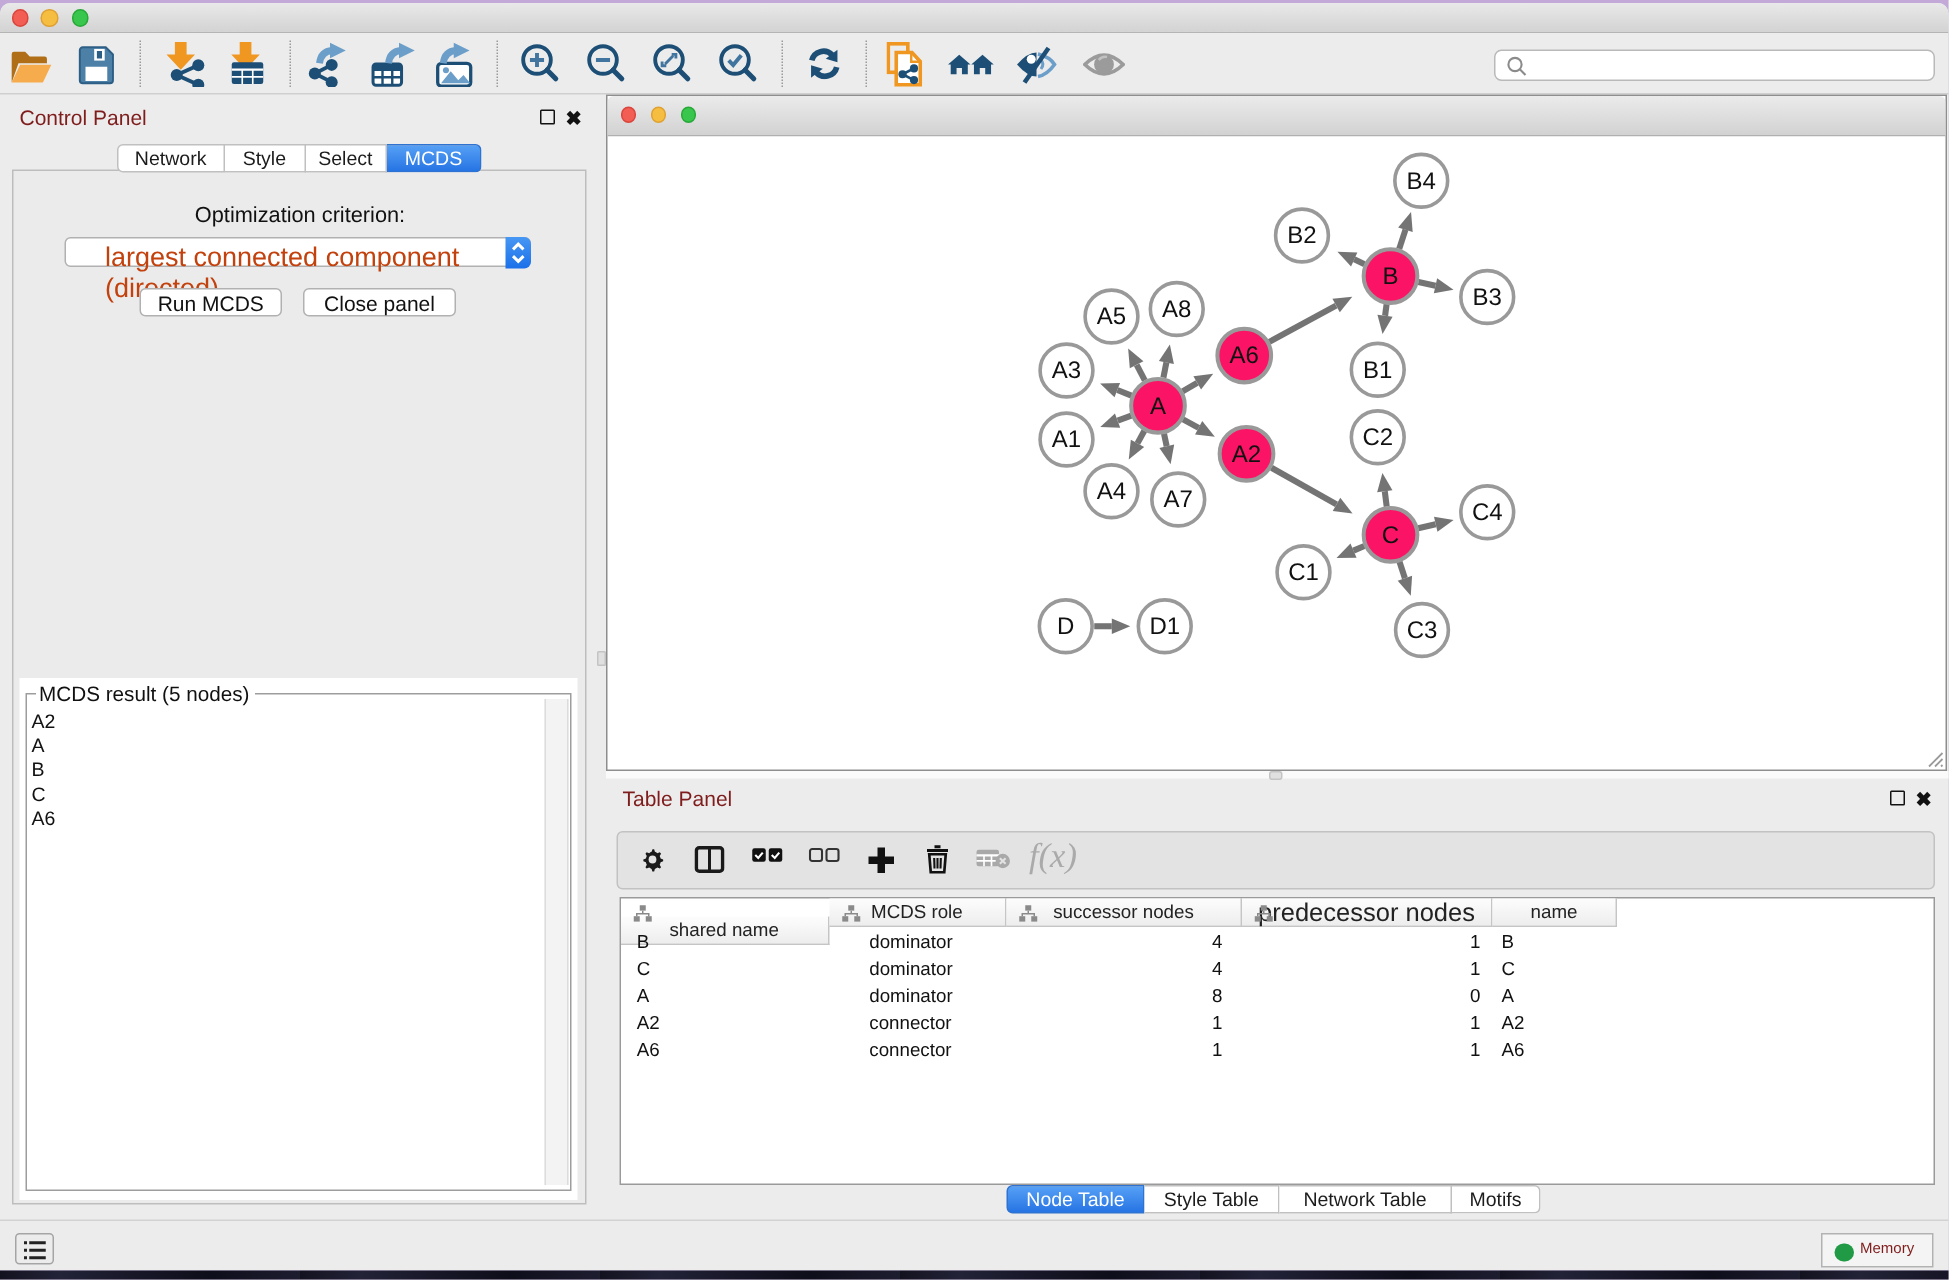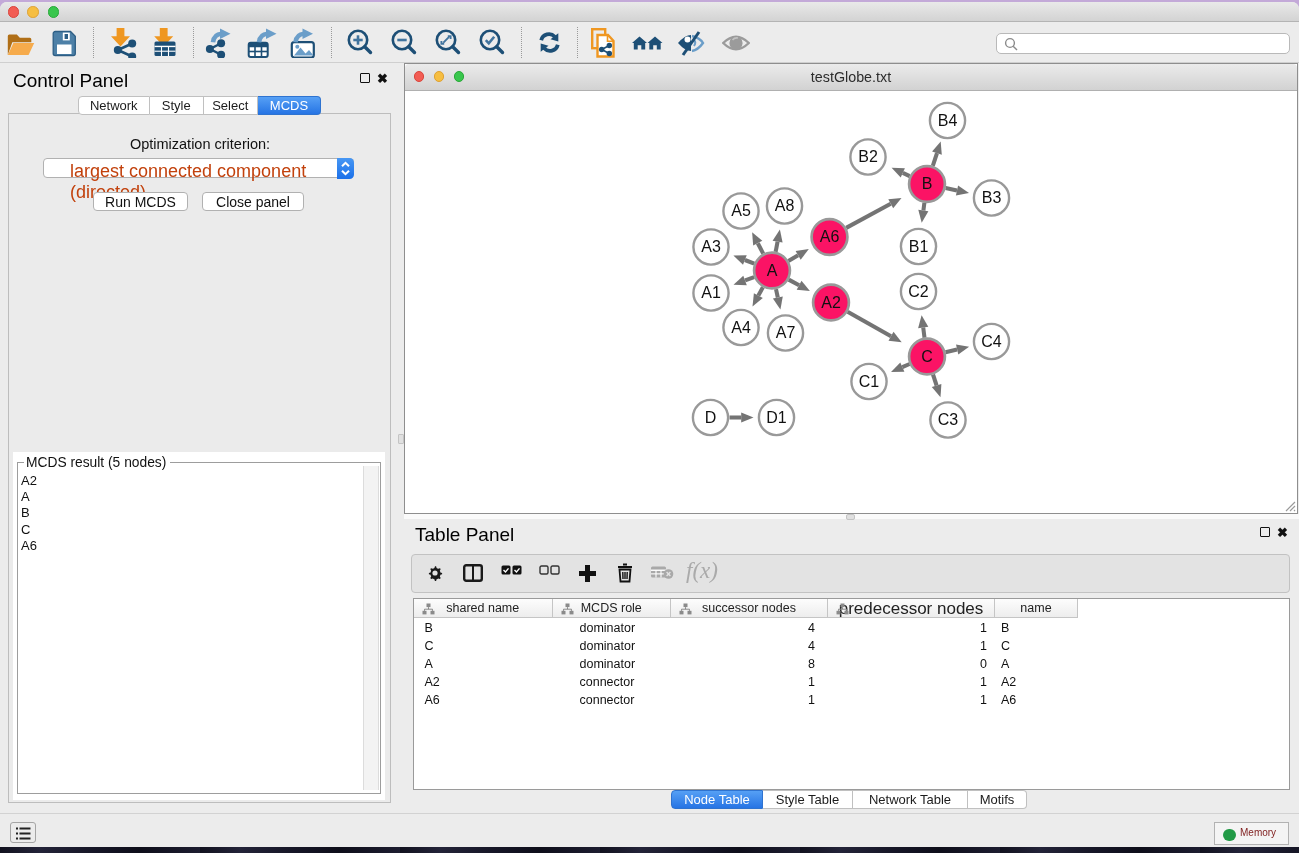--- a/index.html
+++ b/index.html
@@ -7,21 +7,21 @@
   background:#ececec; border-radius:7px 7px 0 0; }
 .titlebar { position:absolute; left:0; top:2px; width:100%; height:20px;
   background:linear-gradient(#e9e9e9,#d3d3d3); border-radius:7px 7px 0 0;
   border-bottom:1px solid #b4b4b4; }
 .light { position:absolute; top:5.5px; width:11.5px; height:11.5px; border-radius:50%; }
 .title { position:absolute; top:3px; width:100%; text-align:center; font-size:14.5px; color:#3e3e3e; }
 .toolbar { position:absolute; left:0; top:22px; width:100%; height:41px;
   border-bottom:1px solid #cfcfcf; }
 .searchbox { position:absolute; left:996px; top:33px; width:294px; height:21px;
   background:#fff; border:1px solid #b9b9b9; border-radius:5px; }
-.paneltitle { position:absolute; font-size:19px; color:#000000; }
+.paneltitle { position:absolute; font-size:14px; color:#7f1d1d; }
 .floatbtn { position:absolute; width:10px; height:10px; border:1.6px solid #111; border-radius:1px; }
 .closebtn { position:absolute; font-size:13px; font-weight:bold; color:#111; line-height:10px; }
 .tabs { position:absolute; display:flex; }
 .tab { height:19px; line-height:18px; text-align:center; font-size:13px; color:#1c1c1c;
   background:#fff; border:1px solid #c0c0c0; border-left:none; }
 .tab.first { border-left:1px solid #c0c0c0; border-radius:4px 0 0 4px; }
 .tab.last { border-radius:0 4px 4px 0; }
 .tab.sel { background:linear-gradient(#56a0f5,#2674e4); color:#fff; border-color:#2e73d0; }
 </style></head><body>
 <div class="win"></div>
@@ -180,21 +180,20 @@
   <div style="position:absolute;left:17px;top:462px;width:364px;height:332px;border:1px solid #9d9d9d"></div>
   <div style="position:absolute;left:24px;top:455px;width:146px;background:#fff;font-size:13.8px;color:#111;padding-left:2px">MCDS result (5 nodes)</div>
   <div style="position:absolute;left:363px;top:466px;width:16px;height:324px;background:#f3f3f3;border-left:1px solid #dcdcdc;border-right:1px solid #dcdcdc"></div>
   <div style="position:absolute;left:21px;top:473px;font-size:13px;color:#111;line-height:16.2px">A2<br>A<br>B<br>C<br>A6</div>
 
   <div style="position:absolute;left:404px;top:63px;width:894px;height:451px;background:#fff;border:1px solid #8e8e8e">
     <div style="position:absolute;left:0;top:0;width:100%;height:27px;background:linear-gradient(#ebebeb,#d2d2d2);border-bottom:1px solid #b0b0b0;border-radius:4px 4px 0 0">
       <div class="light" style="left:8.8px;top:7.2px;width:10.5px;height:10.5px;background:#f25d54;border:0.5px solid #d9453c"></div>
       <div class="light" style="left:28.5px;top:7.2px;width:10.5px;height:10.5px;background:#f6be41;border:0.5px solid #dfa131"></div>
       <div class="light" style="left:48.5px;top:7.2px;width:10.5px;height:10.5px;background:#39c64d;border:0.5px solid #28a838"></div>
-      <div style="position:absolute;top:5px;width:100%;text-align:center;font-size:14.3px;color:#2c2c2c">testGlobe.txt</div>
     </div>
     <svg width="12" height="12" viewBox="0 0 12 12" style="position:absolute;right:1px;bottom:1px">
       <path d="M11 2 L2 11 M11 6 L6 11 M11 10 L10 11" stroke="#9a9a9a" stroke-width="1.2"></path>
     </svg>
   </div>
   <svg width="894" height="424" viewBox="404 90 894 424" style="position:absolute;left:404px;top:90px" font-family="Liberation Sans, sans-serif">
 <line x1="754.2" y1="277.1" x2="745.1" y2="280.4" stroke="#747474" stroke-width="4.05"></line>
 <polygon points="733.5,284.7 743.3,275.7 746.8,285.2" fill="#747474"></polygon>
 <line x1="788.7" y1="279.6" x2="799.1" y2="285.2" stroke="#747474" stroke-width="4.05"></line>
 <polygon points="809.9,291.1 796.7,289.7 801.5,280.7" fill="#747474"></polygon>
@@ -318,21 +317,21 @@
     <line x1="1" y1="5.24" x2="16" y2="5.24" stroke="#fff" stroke-width="1.4"></line>
     <line x1="1" y1="8.870000000000001" x2="16" y2="8.870000000000001" stroke="#fff" stroke-width="1.1"></line>
     <line x1="6.0" y1="5.24" x2="6.0" y2="12.5" stroke="#fff" stroke-width="1.1"></line>
     <line x1="11.0" y1="5.24" x2="11.0" y2="12.5" stroke="#fff" stroke-width="1.1"></line>
     <circle cx="18.5" cy="9" r="4.8" fill="#a9a9a9"></circle>
     <path d="M16.6 7.1 l3.8 3.8 M20.4 7.1 l-3.8 3.8" stroke="#e3e3e3" stroke-width="1.4"></path>
   </svg>
 <div style="position:absolute;left:686px;top:558px;font-family:'Liberation Serif',serif;font-style:italic;font-size:23px;color:#aaaaaa">f(x)</div>
 
   <div style="position:absolute;left:413px;top:598px;width:877px;height:192px;background:#fff;border:1px solid #9a9a9a">
-    <div style="position:absolute;left:0px;top:0;width:138.5px;height:19px;background:linear-gradient(#fdfdfd,#ededed);border-right:1px solid #c5c5c5;border-bottom:1px solid #c5c5c5;text-align:center;line-height:19px;font-size:12.5px;color:#222">shared name</div>
+    <div style="position:absolute;left:0px;top:12px;width:138.5px;height:19px;background:linear-gradient(#fdfdfd,#ededed);border-right:1px solid #c5c5c5;border-bottom:1px solid #c5c5c5;text-align:center;line-height:19px;font-size:12.5px;color:#222">shared name</div>
     <svg width="13" height="12" viewBox="0 0 13 12" style="position:absolute;left:8px;top:4px">
       <rect x="4.5" y="0.5" width="4" height="3.6" fill="#8a8a8a"></rect>
       <rect x="0.5" y="7.8" width="4" height="3.6" fill="#8a8a8a"></rect>
       <rect x="8.5" y="7.8" width="4" height="3.6" fill="#8a8a8a"></rect>
       <path d="M6.5 4.2 v2 M2.5 7.8 v-1.6 h8 v1.6" fill="none" stroke="#8a8a8a" stroke-width="1"></path>
     </svg>
     <div style="position:absolute;left:138.5px;top:0;width:118.5px;height:19px;background:linear-gradient(#fdfdfd,#ededed);border-right:1px solid #c5c5c5;border-bottom:1px solid #c5c5c5;text-align:center;line-height:19px;font-size:12.5px;color:#222">MCDS role</div>
     <svg width="13" height="12" viewBox="0 0 13 12" style="position:absolute;left:146.5px;top:4px">
       <rect x="4.5" y="0.5" width="4" height="3.6" fill="#8a8a8a"></rect>
       <rect x="0.5" y="7.8" width="4" height="3.6" fill="#8a8a8a"></rect>

